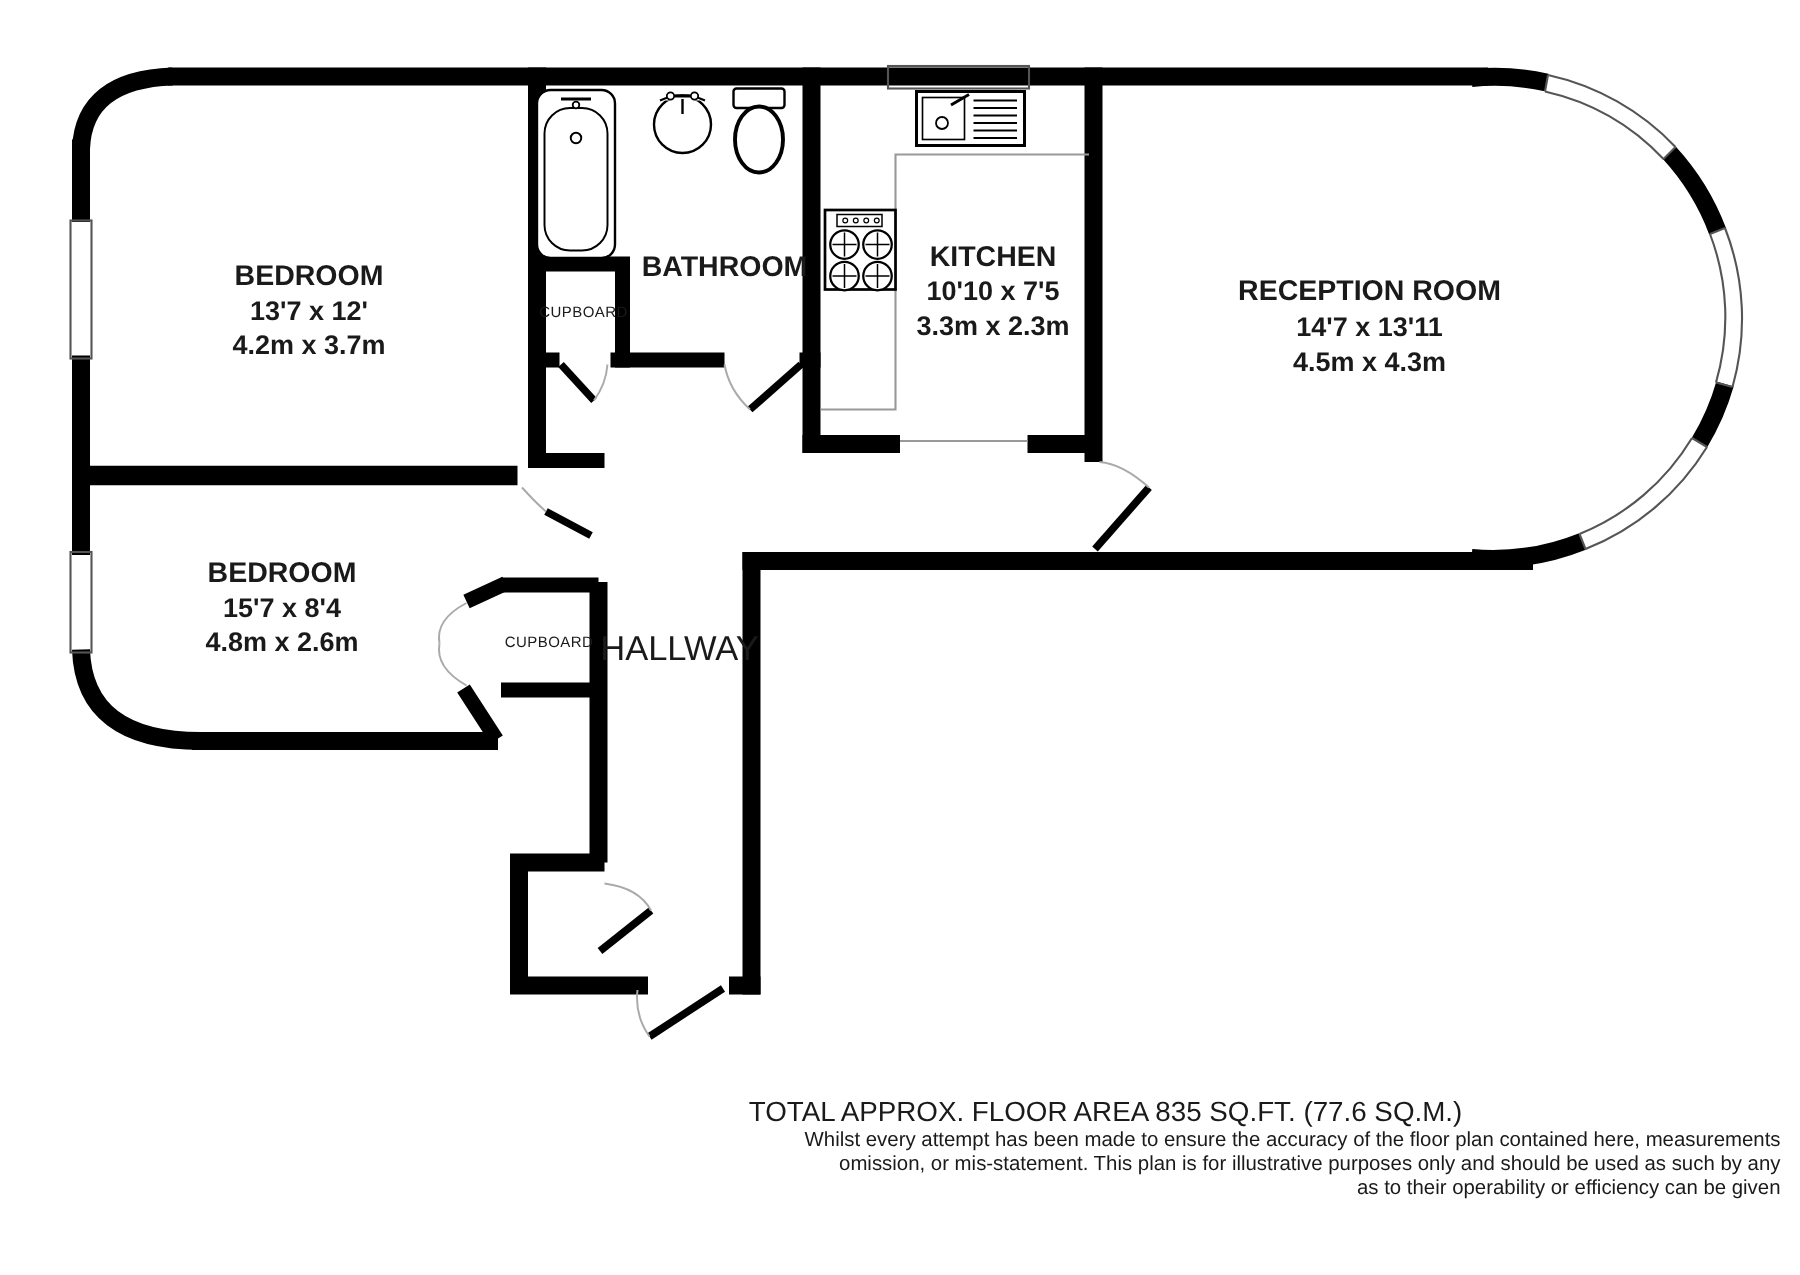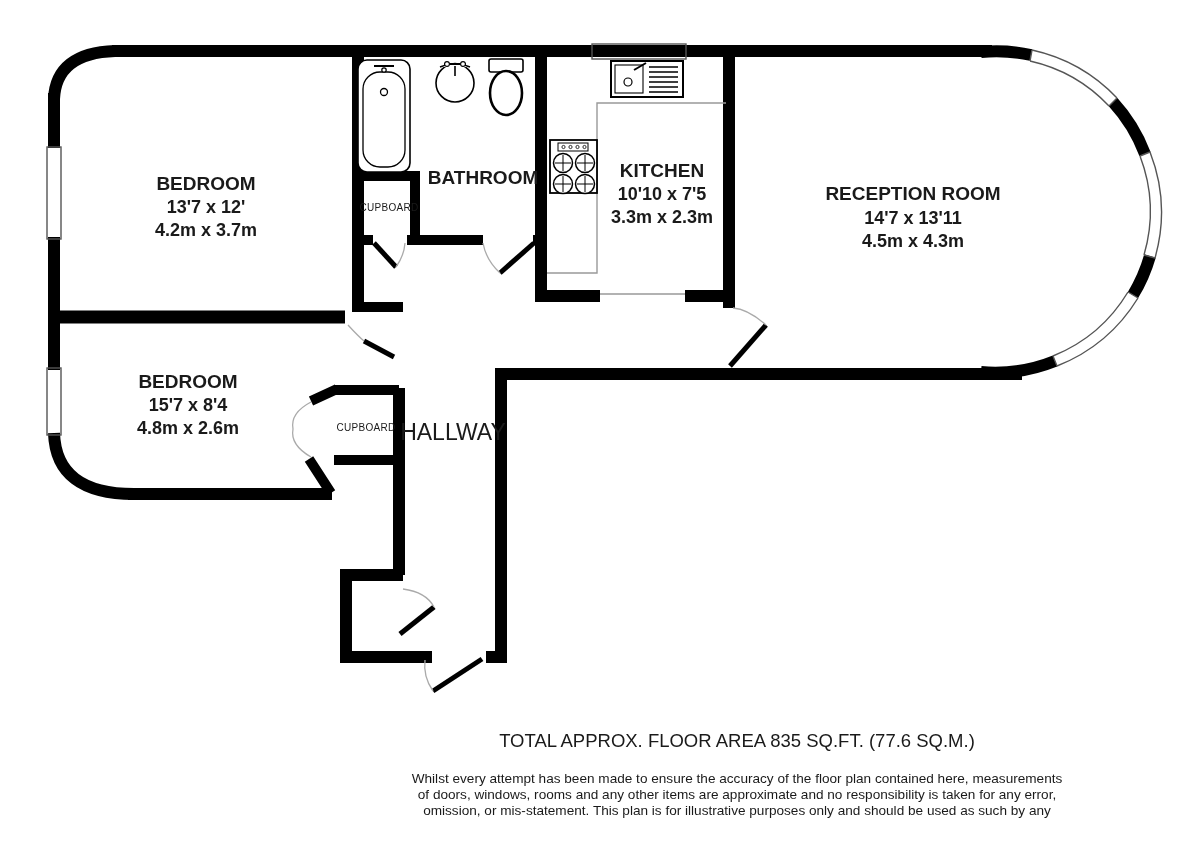--- a/index.html
+++ b/index.html
@@ -9,22 +9,22 @@
   .room-dim{font-family:"Liberation Sans",sans-serif;font-size:18px;font-weight:bold;fill:#1a1a1a;text-anchor:middle;}
   .cupboard-label{font-family:"Liberation Sans",sans-serif;font-size:10px;font-weight:normal;fill:#1a1a1a;text-anchor:middle;letter-spacing:.3px;}
   .hallway-label{font-family:"Liberation Sans",sans-serif;font-size:23px;font-weight:normal;fill:#1a1a1a;text-anchor:middle;}
   .wall{stroke:#000;fill:none;stroke-linecap:butt;}
   .thin{stroke:#555;fill:none;stroke-width:1.4;}
   .gray{stroke:#999;fill:none;stroke-width:1.4;}
   .leaf{stroke:#000;stroke-width:5;fill:none;}
   .arc{stroke:#aaa;stroke-width:1.3;fill:none;}
   .fixture{stroke:#000;fill:#fff;}
   #footer{position:absolute;left:287px;top:730px;width:900px;text-align:center;color:#1a1a1a;}
-  #footer .total{font-size:18.5px;letter-spacing:0;margin-bottom:19px;white-space:nowrap;}
-  #footer .line{font-size:13.6px;line-height:16px;white-space:nowrap;}
+  #footer .total{font-size:18.5px;letter-spacing:0;margin-bottom:0;white-space:nowrap;}
+  #footer .line{font-size:13.6px;line-height:16px;white-space:nowrap;text-align:right;}
 </style>
 </head>
 <body>
 
 <svg id="plan" width="1200" height="850" viewBox="0 0 1200 850">
 
   <g>
     <path class="wall" stroke-width="12" d="M 112,51 H 992"></path>
     <path class="wall" stroke-width="12" d="M 115,51 Q 56,53 54,99"></path>
     <path class="wall" stroke-width="12" d="M 54,93 V 148"></path>
@@ -173,15 +173,15 @@
 
     <text x="389" y="211" class="cupboard-label">CUPBOARD</text>
     <text x="366" y="431" class="cupboard-label">CUPBOARD</text>
     <text x="453" y="440" class="hallway-label">HALLWAY</text>
   </g>
 </svg>
 
 <div id="footer">
   <div class="total">TOTAL APPROX. FLOOR AREA 835 SQ.FT. (77.6 SQ.M.)</div>
   <div class="line">Whilst every attempt has been made to ensure the accuracy of the floor plan contained here, measurements</div>
-  <div class="line">of doors, windows, rooms and any other items are approximate and no responsibility is taken for any error,</div>
   <div class="line">omission, or mis-statement. This plan is for illustrative purposes only and should be used as such by any</div>
+  <div class="line">as to their operability or efficiency can be given</div>
 </div>
 
 </body></html>

